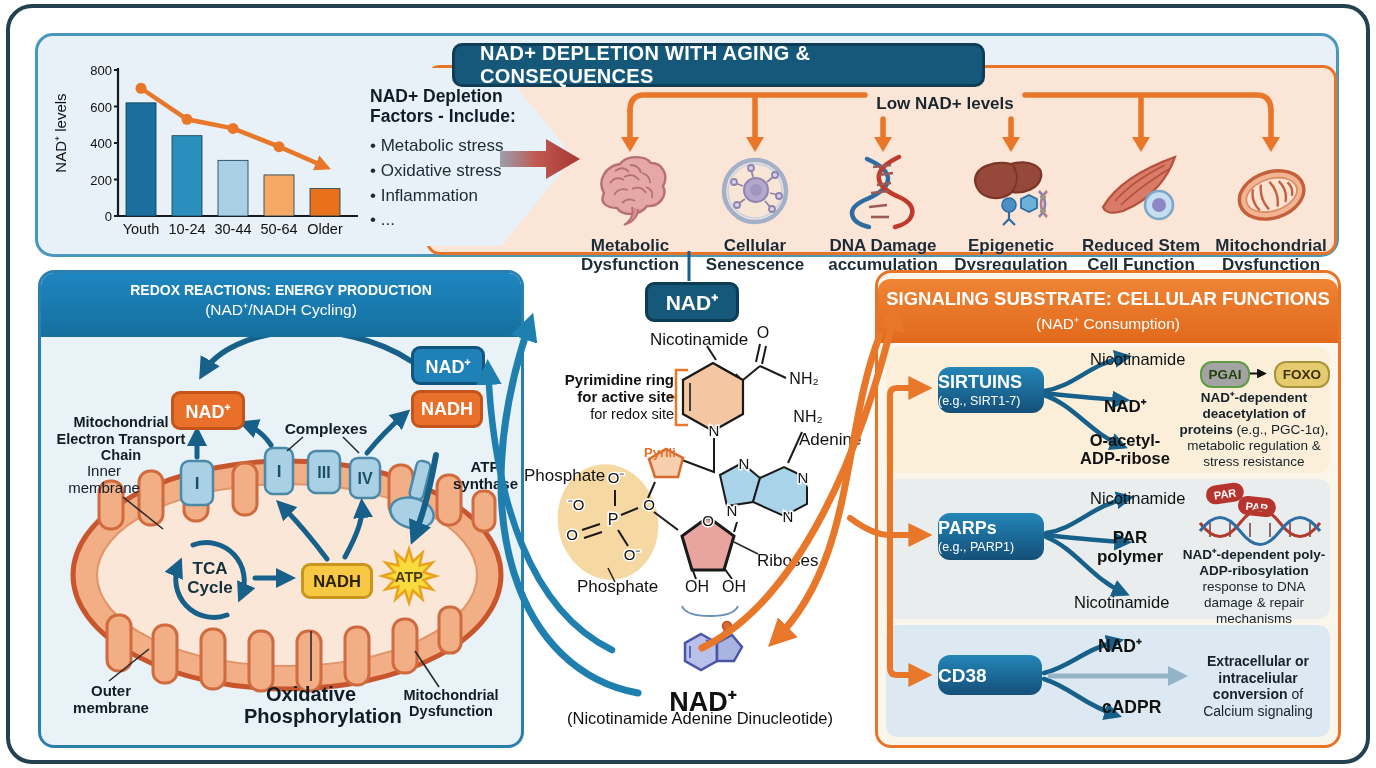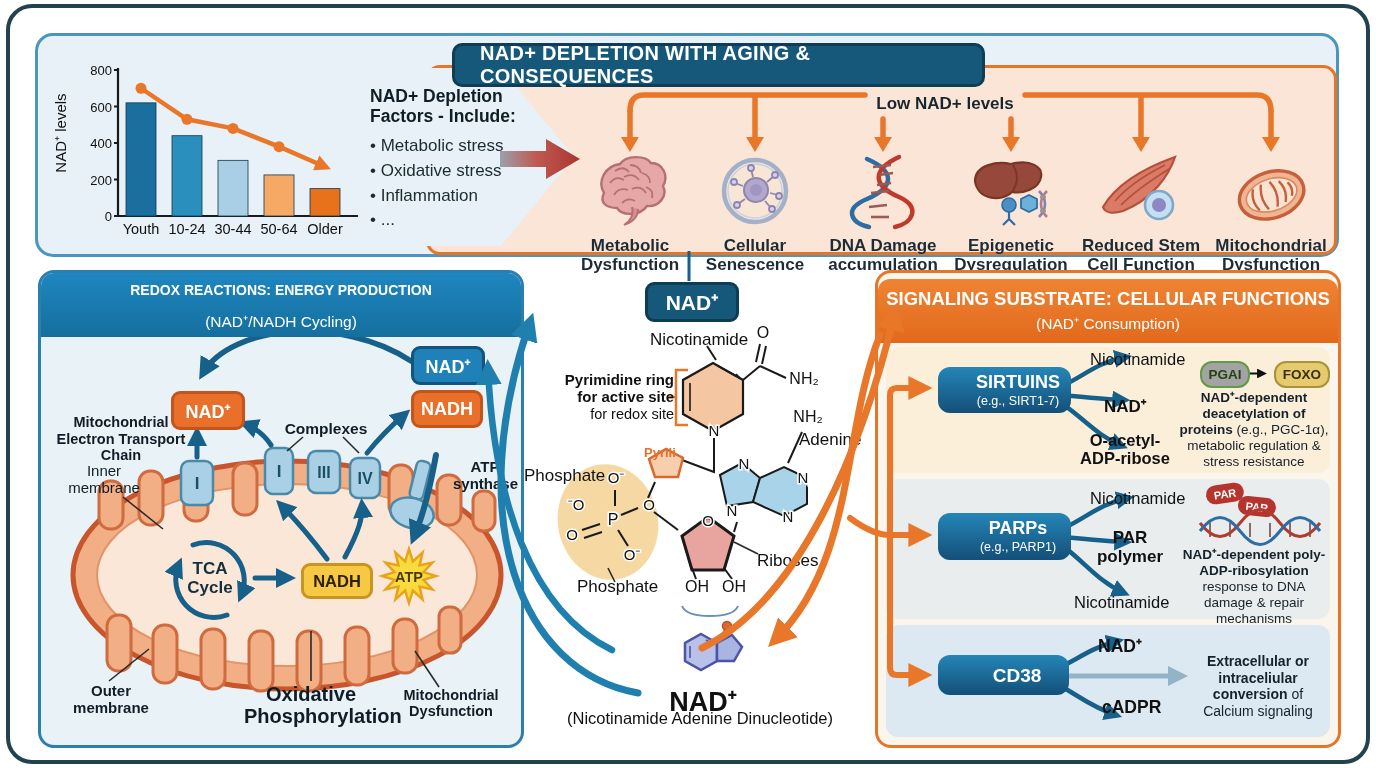--- a/index.html
+++ b/index.html
@@ -29,42 +29,42 @@
   .factors li::before{content:"• ";}
   .lownad{position:absolute;left:827px;top:58px;width:160px;text-align:center;font-weight:bold;font-size:17px;color:#19262f;}
   .cons-col{position:absolute;top:115px;width:122px;display:flex;flex-direction:column;align-items:center;}
   .cons-col .lab{font-weight:bold;font-size:17px;line-height:1.12;text-align:center;color:#1c2b36;margin-top:3px;}
 
   
   .left-panel{left:38px;top:270px;width:480px;height:472px;border:3px solid #2b7fae;border-radius:16px;background:#e9f2f7;overflow:hidden;}
   .lp-head{position:absolute;left:0;top:0;width:100%;height:64px;background:linear-gradient(180deg,#1e86c0,#156f9e);
            border-radius:12px 12px 0 0;color:#fff;text-align:center;z-index:5;}
   .lp-head .t1{font-weight:bold;font-size:14px;margin-top:9px;}
-  .lp-head .t2{font-size:15.5px;margin-top:12px;}
+  .lp-head .t2{font-size:15.5px;margin-top:0;}
   .lp-svg{position:absolute;left:0;top:0;z-index:1;pointer-events:none;}
   .lp-label{position:absolute;z-index:3;color:#101d26;}
   .badge{position:absolute;display:flex;align-items:center;justify-content:center;font-weight:bold;color:#fff;border-radius:9px;font-size:18px;z-index:4;}
   .b-blue{background:#1f81b8;border:3px solid #11557e;}
   .b-orange{background:#e8702a;border:3px solid #c4541a;}
   .b-yellow{background:#f7c843;border:3px solid #c8951e;color:#2b2008;}
 
   
   .c-lab{position:absolute;color:#111;z-index:20;}
   .nad-top-badge{position:absolute;left:645px;top:282px;width:88px;height:34px;background:#15587a;border:3px solid #0d3c55;
                  border-radius:9px;color:#fff;font-weight:bold;font-size:21px;display:flex;align-items:center;justify-content:center;z-index:20;}
 
   
   .right-panel{left:875px;top:270px;width:460px;height:472px;border:3px solid #e87427;border-radius:16px;background:#fbf6ec;overflow:hidden;}
   .rp-head{position:absolute;left:0;top:0;width:100%;height:64px;background:linear-gradient(180deg,#ef8434,#e2691c);
            border-radius:12px 12px 0 0;color:#fff;text-align:center;z-index:5;margin-top:6px;}
   .rp-head .t1{font-weight:bold;font-size:18.5px;margin-top:9px;}
   .rp-head .t2{font-size:15.5px;margin-top:2px;}
   .rsec{position:absolute;left:8px;width:444px;border-radius:12px;z-index:1;}
-  .rbadge{position:absolute;display:flex;flex-direction:column;align-items:center;justify-content:center;
-          background:linear-gradient(180deg,#2486b8,#144f78);border-radius:12px;color:#fff;z-index:4;padding-left:27px;}
+  .rbadge{position:absolute;display:flex;flex-direction:column;align-items:flex-start;justify-content:center;
+          background:linear-gradient(180deg,#2486b8,#144f78);border-radius:12px;color:#fff;z-index:4;}
   .rbadge .l1{font-weight:bold;font-size:18px;line-height:1;}
   .rbadge .l2{font-size:12.5px;margin-top:3px;}
   .rout{position:absolute;color:#111;z-index:4;}
   .pill{position:absolute;display:flex;align-items:center;justify-content:center;border-radius:12px;font-weight:bold;font-size:13.5px;z-index:4;}
   .pill-g{background:#a3a3a3;border:2px solid #5f9c43;color:#24420f;}
   .pill-y{background:#e5cb6e;border:2px solid #a8923a;color:#3a3008;}
   .desc{position:absolute;text-align:center;font-size:13.5px;line-height:1.18;color:#15222b;z-index:4;}
   .fork{position:absolute;z-index:3;pointer-events:none;}
   .overlay{position:absolute;left:0;top:0;z-index:50;pointer-events:none;}
 </style>

